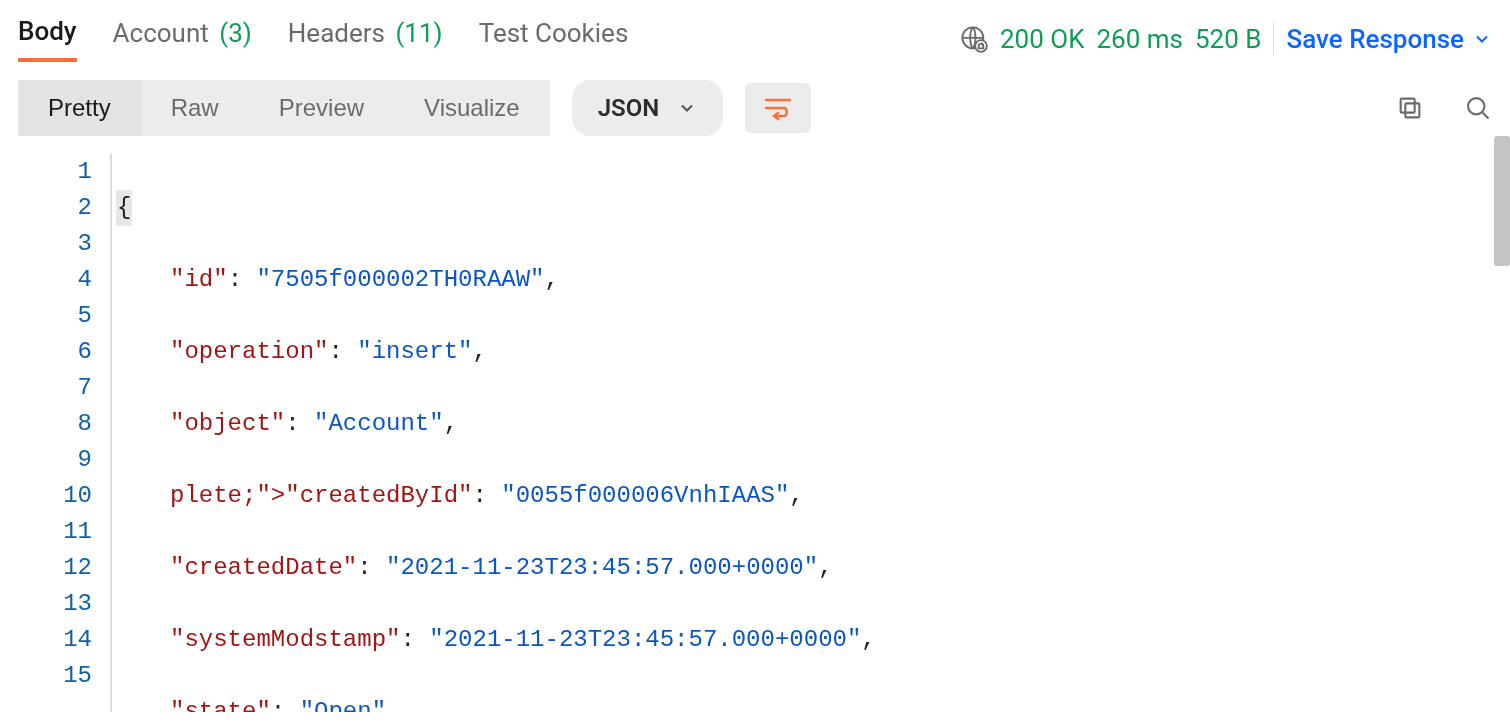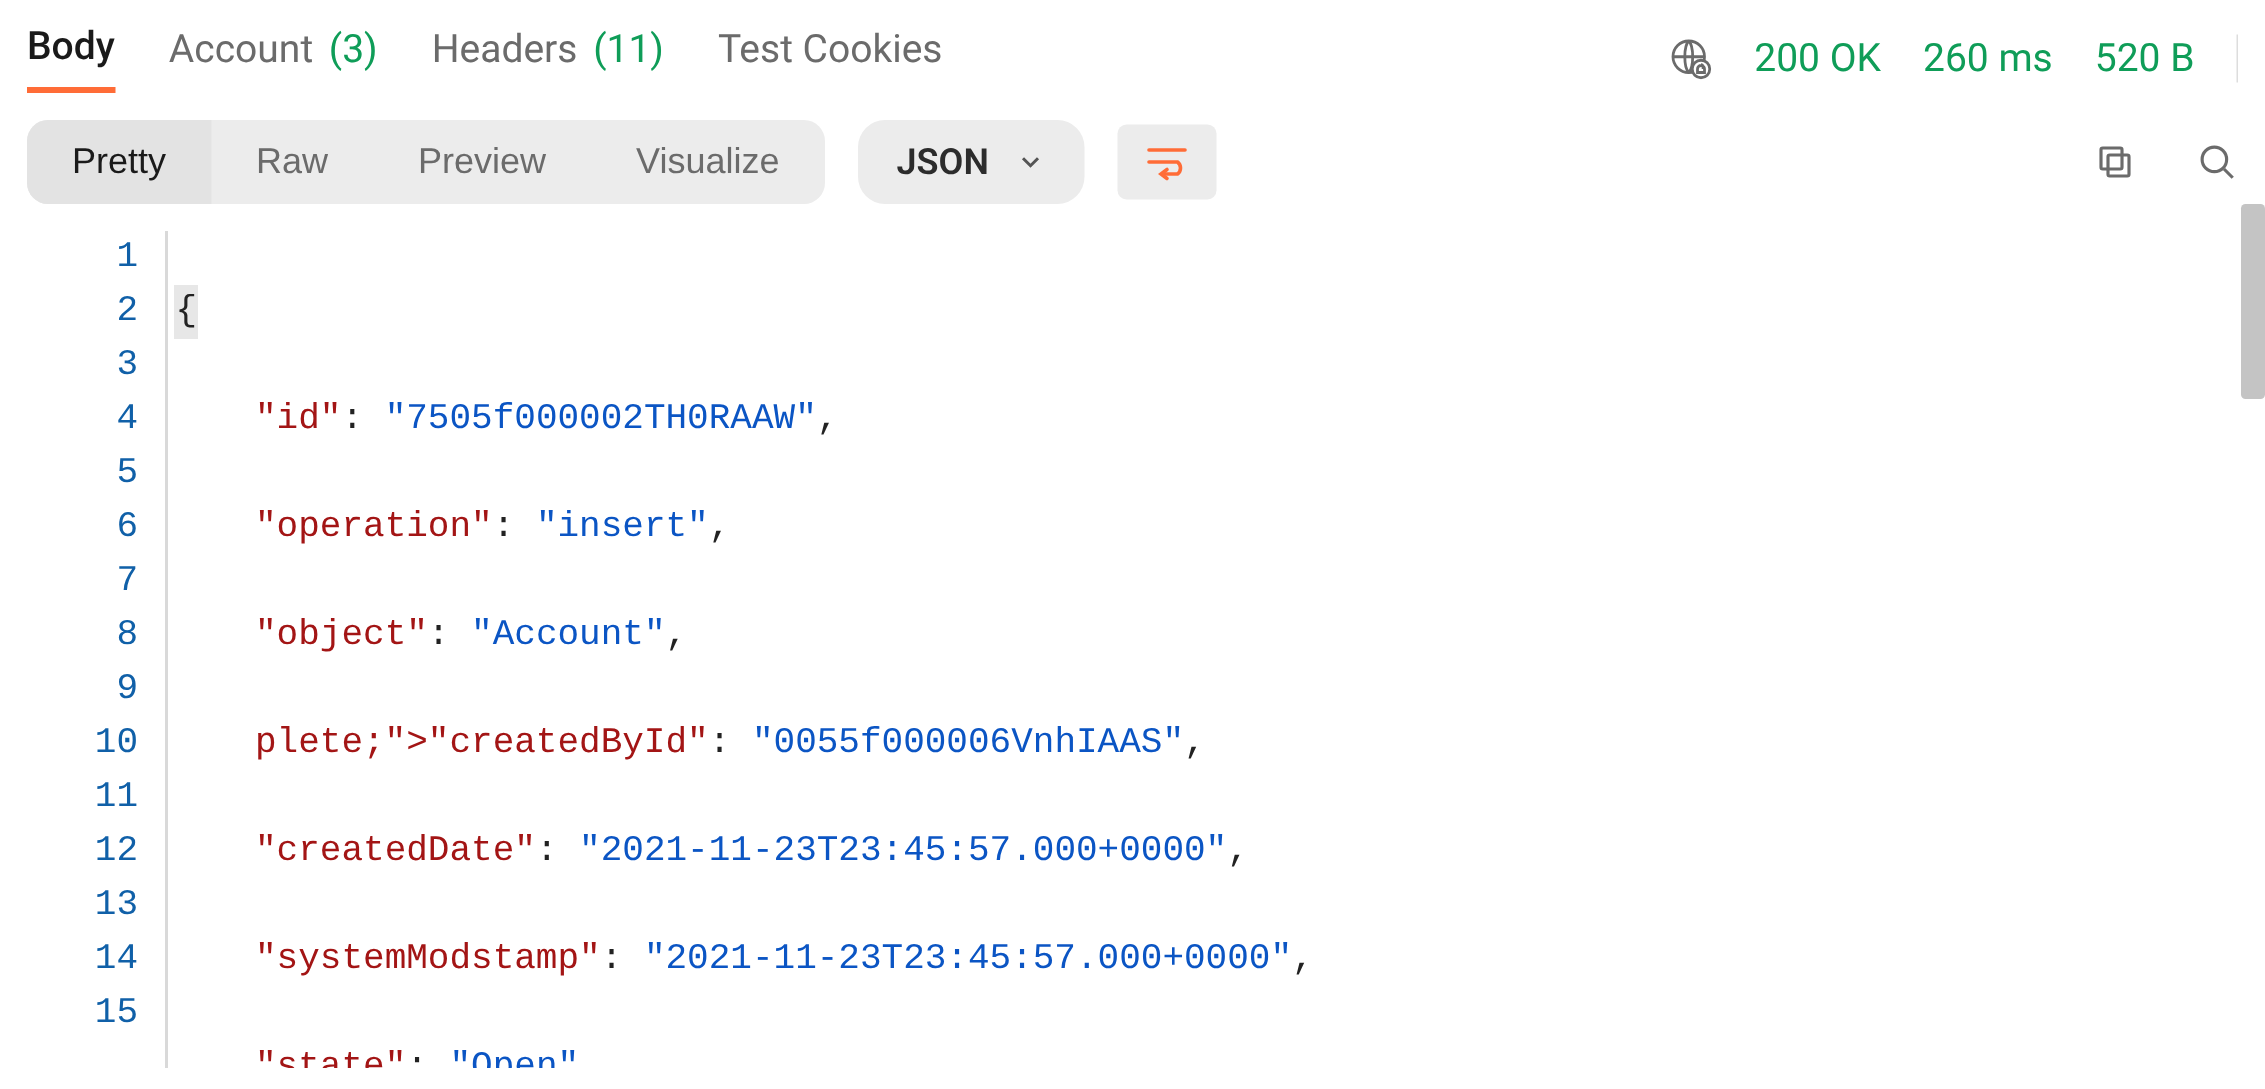--- a/index.html
+++ b/index.html
@@ -21,37 +21,37 @@
   }
   .tabs-left { display: flex; gap: 36px; align-items: center; text-align: right; }
   .tab { color: #6b6b6b; cursor: pointer; padding-bottom: 12px; }
   .tab.active {
     color: #1a1a1a;
     border-bottom: 4px solid #ff6c37;
     font-weight: 500;
   }
   .tab .count { color: #0f9d58; margin-left: 4px; }
 
-  .tabs-right { margin-left: auto; display: flex; align-items: center; gap: 28px; }
+  .tabs-right { margin-left: auto; display: flex; align-items: center; gap: 12px; }
   .status-stat { color: #0f9d58; font-size: 26px; }
   .divider-v { width: 1px; height: 32px; background: #ddd; }
   .save-link   { color: #0b66ff; font-size: 26px; font-weight: 500; cursor: pointer; display:flex; align-items:center; gap:8px; }
   .globe-icon  { width: 28px; height: 28px; display:inline-block; color:#6b6b6b; }
 
   
   .toolbar-row {
     display: flex;
     align-items: center;
     padding: 18px 18px 0 18px;
     gap: 22px;
   }
   .segmented {
     display: inline-flex;
     background: #ececec;
-    border-radius: 14px;
+    border-radius: 2px;
     overflow: hidden;
   }
   .seg-btn {
     padding: 14px 30px;
     font-size: 24px;
     color: #6b6b6b;
     cursor: pointer;
     background: transparent;
     border: none;
   }
@@ -146,20 +146,26 @@
         <circle cx="11" cy="11" r="9"></circle>
         <path d="M2 11h18M11 2c3 3 3 15 0 18M11 2c-3 3-3 15 0 18"></path>
         <circle cx="18" cy="18" r="5" fill="#fff"></circle>
         <path d="M16 18a2 2 0 014 0v2h-4v-2zM18 15.5a1.2 1.2 0 011.2 1.2V18"></path>
       </svg>
     </span>
     <span class="status-stat">200 OK</span>
     <span class="status-stat">260 ms</span>
     <span class="status-stat">520 B</span>
     <span class="divider-v"></span>
+    <span class="save-link">
+      <span>Save Response</span>
+      <svg width="20" height="20" viewBox="0 0 24 24" stroke="#0b66ff" stroke-width="2.4" fill="none">
+          <path d="M6 9l6 6 6-6"></path>
+        </svg>
+    </span>
   </div>
 </div>
 
 <div class="toolbar-row">
   <div class="segmented">
     <button class="seg-btn active">Pretty</button>
     <button class="seg-btn">Raw</button>
     <button class="seg-btn">Preview</button>
     <button class="seg-btn">Visualize</button>
   </div>

